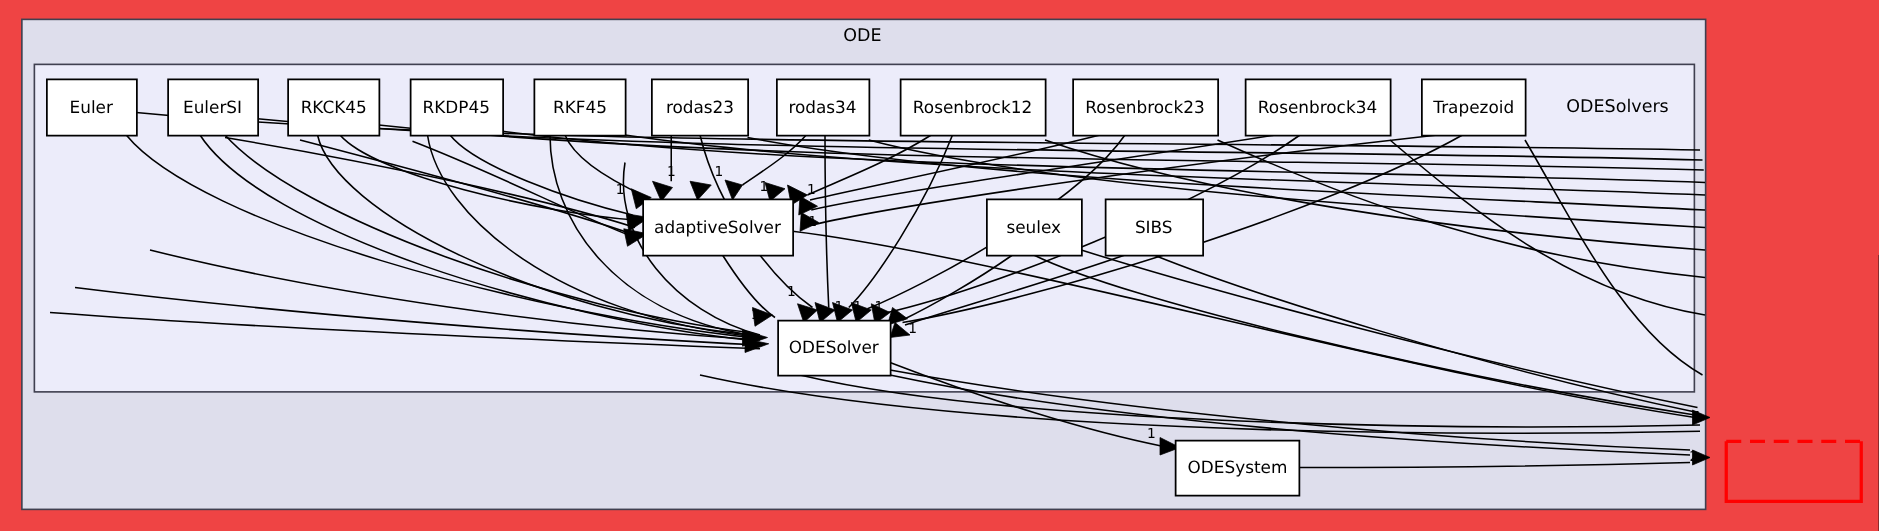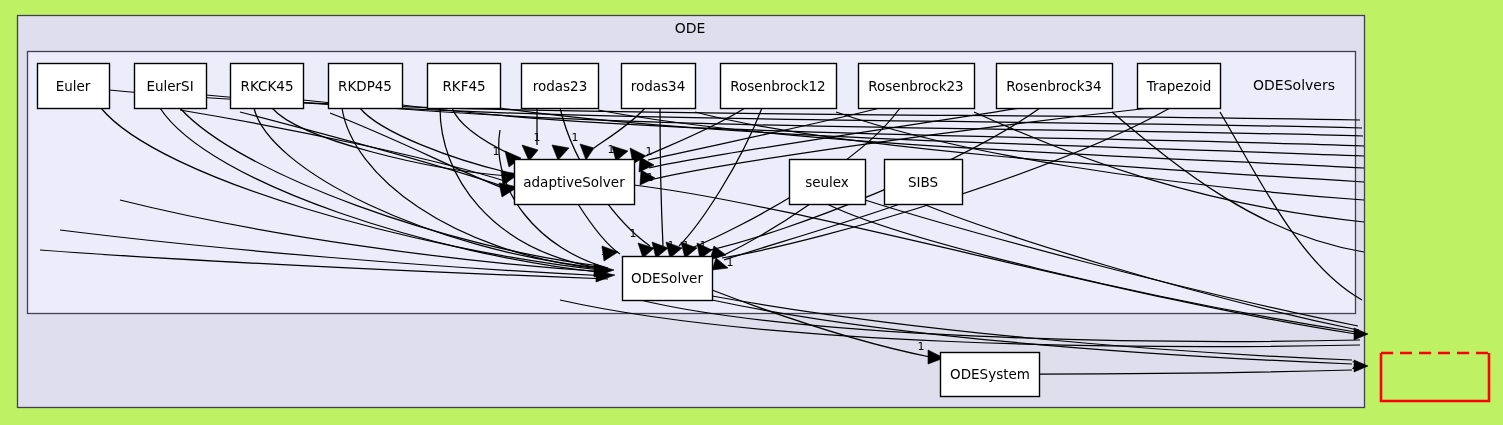--- a/index.html
+++ b/index.html
@@ -1,18 +1,18 @@
 <!DOCTYPE html>
 <html><head>
 <meta charset="utf-8">
 <style>
   html,body{margin:0;padding:0;background:#000;}
   body{width:1503px;height:425px;overflow:hidden;
        font-family:"DejaVu Sans","Liberation Sans",sans-serif;}
-  #stage{position:relative;width:1503px;height:425px;background:#bef264;}
+  #stage{position:relative;width:1503px;height:425px;background:#ef4444;}
   svg#graph{position:absolute;left:0;top:0;width:1503px;height:425px;display:block;}
   text{font-family:"DejaVu Sans","Liberation Sans",sans-serif;}
   .nodeLabel{font-size:13.5px;fill:#000;text-anchor:middle;dominant-baseline:middle;}
   .clusterLabel{font-size:14px;fill:#000;text-anchor:middle;dominant-baseline:middle;}
   .titleLabel{font-size:14px;fill:#000;text-anchor:middle;dominant-baseline:middle;}
   .edgeLabel{font-size:11px;fill:#000;text-anchor:middle;dominant-baseline:middle;}
   .nodeBox{fill:#ffffff;stroke:#000000;stroke-width:1.4;}
   .edgePath{fill:none;stroke:#000000;stroke-width:1.25;}
   .arrowHead{fill:#000000;stroke:#000000;stroke-width:0.6;}
   .redBox{fill:none;stroke:#ff0000;stroke-width:2.6;}

